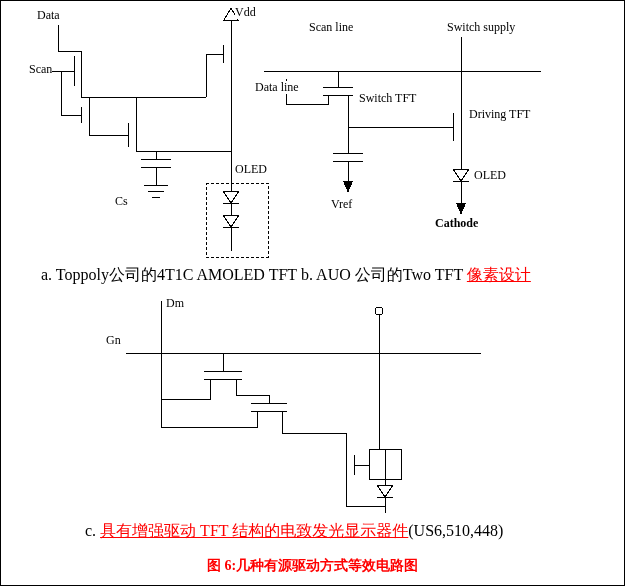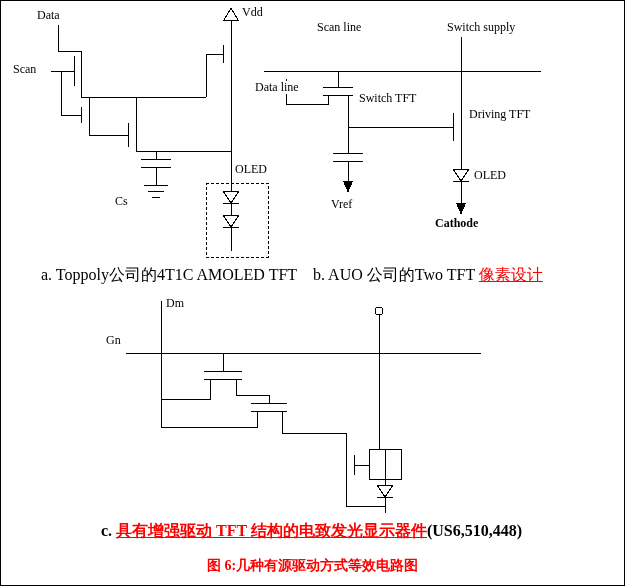--- a/index.html
+++ b/index.html
@@ -164,44 +164,44 @@
       <circle class="hollow" cx="378" cy="310" r="4"></circle>
       <rect class="box" x="368" y="448" width="32" height="30"></rect>
       <g>
         <polygon class="hollow" points="376,484 392,484 384,496"></polygon>
         <path class="wire" d="M376 496 H392"></path>
       </g>
     </g>
   </svg>
 
   <div class="lbl" style="left:36px; top:8px;">Data</div>
-  <div class="lbl" style="left:12px; top:62px;">Scan</div>
-  <div class="lbl" style="left:241px; top:5px;">Vdd</div>
+  <div class="lbl" style="left:28px; top:62px;">Scan</div>
+  <div class="lbl" style="left:234px; top:5px;">Vdd</div>
   <div class="lbl" style="left:114px; top:161px;margin-top:33px;">Cs</div>
   <div class="lbl" style="left:234px; top:162px;">OLED</div>
 
-  <div class="lbl" style="left:308px; top:20px;margin-left:8px;">Scan line</div>
+  <div class="lbl" style="left:308px; top:20px;">Scan line</div>
   <div class="lbl" style="left:446px; top:20px;">Switch supply</div>
   <div class="lbl" style="left:254px; top:80px;">Data line</div>
   <div class="lbl" style="left:358px; top:91px;">Switch TFT</div>
   <div class="lbl" style="left:468px; top:107px;">Driving TFT</div>
   <div class="lbl" style="left:473px; top:168px;">OLED</div>
   <div class="lbl" style="left:330px; top:197px;">Vref</div>
   <div class="lbl" style="left:434px; top:216px;font-weight:bold;">Cathode</div>
 
   <div class="lbl" style="left:165px; top:296px;">Dm</div>
   <div class="lbl" style="left:105px; top:333px;">Gn</div>
 
   <div class="caption" style="left:40px; top:264px;">
     <span>a. Toppoly公司的4T1C AMOLED TFT</span>
   </div>
 
-  <div class="caption" style="left:312px; top:264px;">
+  <div class="caption" style="left:300px; top:264px;">
     <span>b. AUO 公司的Two TFT </span><span class="red-link">像素设计</span>
   </div>
 
-  <div class="caption" style="left:100px; top:520px;font-weight:bold;">
+  <div class="caption" style="left:84px; top:520px;">
     <span>c. </span><span class="red-link">具有增强驱动 TFT 结构的电致发光显示器件</span><span>(US6,510,448)</span>
   </div>
 
   <div id="fig-caption">图 6:几种有源驱动方式等效电路图</div>
 
 </div>
 
 </body></html>

